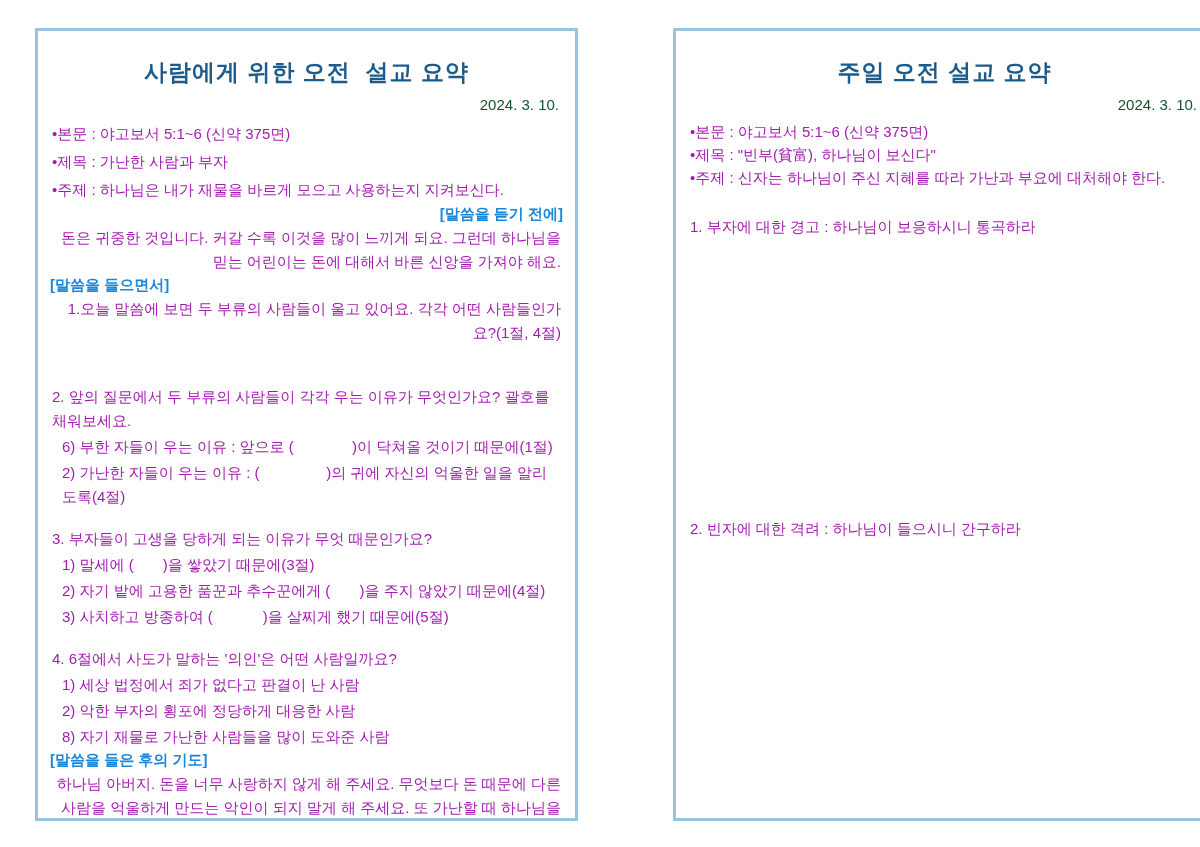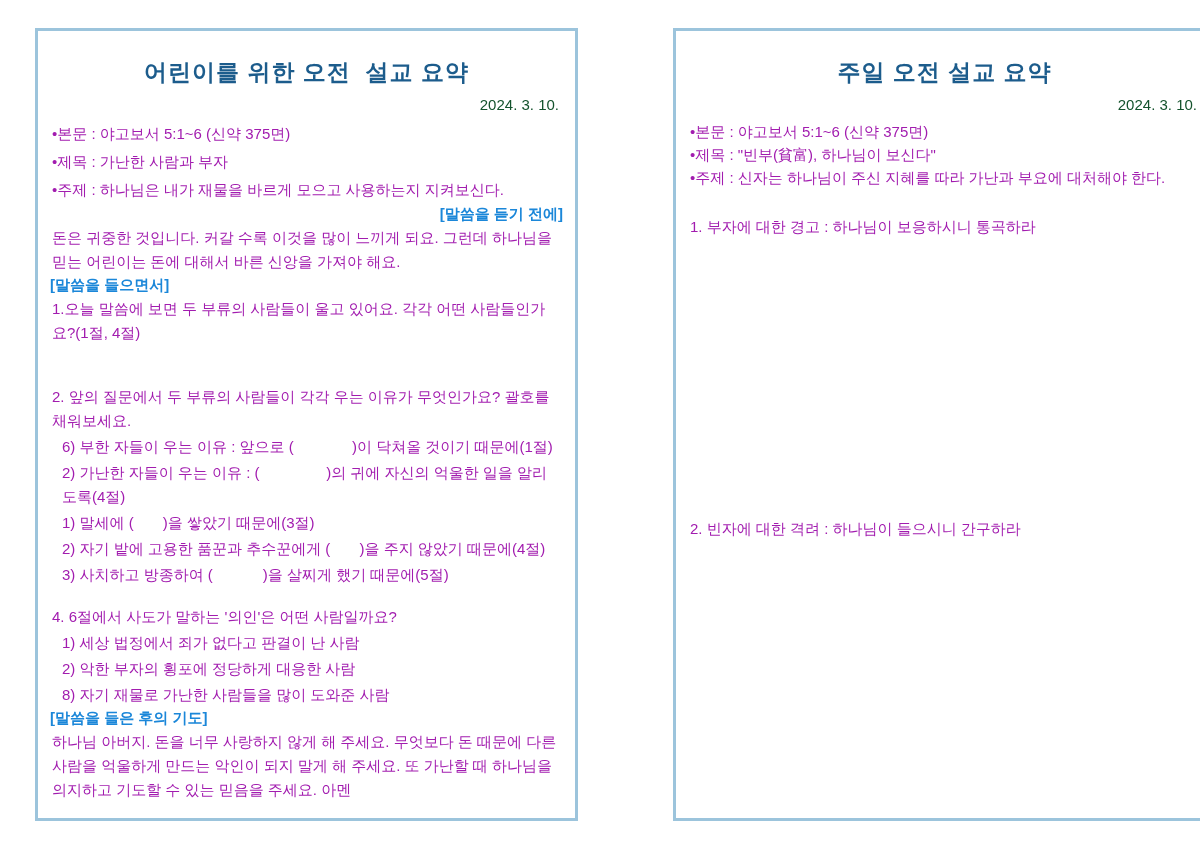--- a/index.html
+++ b/index.html
@@ -62,52 +62,53 @@
     color: #1b87d9;
     white-space: pre-wrap;
   }
   .left p { line-height: 24px; }
 
   .mt-30  { margin-top: 30px; text-align: right; }
   .mt-28  { margin-top: 28px; }
   .mt-22  { margin-top: 22px; }
   .mt-18  { margin-top: 18px; }
   .mt-40  { margin-top: 40px; }
-  .mt-2   { margin-top: 2px; }
+  .mt-2   { margin-top: 2px; text-align: right; }
   .sub { padding-left: 10px; line-height: 23px; }
 
   .right p.point { line-height: 22px; }
   .right .point1 { margin-top: 28px; }
   .right .point2 { margin-top: 280px; }
 </style>
 </head>
 <body>
 
 <div class="canvas">
 
   <section class="page left">
-    <h1>어린이를 위한 오전  설교 요약</h1>
+    <h1>사람에게 위한 오전  설교 요약</h1>
     <div class="date">2024. 3. 10.</div>
 
     <div class="meta">
       <div class="line">•본문 : 야고보서 5:1~6 (신약 375면)</div>
       <div class="line">•제목 : 가난한 사람과 부자</div>
       <div class="line">•주제 : 하나님은 내가 재물을 바르게 모으고 사용하는지 지켜보신다.</div>
     </div>
 
     <h2 class="sec mt-30">[말씀을 듣기 전에]</h2>
     <p class="mt-2">돈은 귀중한 것입니다. 커갈 수록 이것을 많이 느끼게 되요. 그런데 하나님을 믿는 어린이는 돈에 대해서 바른 신앙을 가져야 해요.</p>
 
     <h2 class="sec mt-28">[말씀을 들으면서]</h2>
     <p class="mt-2">1.오늘 말씀에 보면 두 부류의 사람들이 울고 있어요. 각각 어떤 사람들인가요?(1절, 4절)</p>
 
     <p class="mt-40">2. 앞의 질문에서 두 부류의 사람들이 각각 우는 이유가 무엇인가요? 괄호를 채워보세요.</p>
     <p class="sub">6) 부한 자들이 우는 이유 : 앞으로 (              )이 닥쳐올 것이기 때문에(1절)</p>
     <p class="sub">2) 가난한 자들이 우는 이유 : (                )의 귀에 자신의 억울한 일을 알리도록(4절)</p>
 
+    <p class="mt-18">3. 부자들이 고생을 당하게 되는 이유가 무엇 때문인가요?</p>
     <p class="sub">1) 말세에 (       )을 쌓았기 때문에(3절)</p>
     <p class="sub">2) 자기 밭에 고용한 품꾼과 추수꾼에게 (       )을 주지 않았기 때문에(4절)</p>
     <p class="sub">3) 사치하고 방종하여 (            )을 살찌게 했기 때문에(5절)</p>
 
     <p class="mt-18">4. 6절에서 사도가 말하는 '의인'은 어떤 사람일까요?</p>
     <p class="sub">1) 세상 법정에서 죄가 없다고 판결이 난 사람</p>
     <p class="sub">2) 악한 부자의 횡포에 정당하게 대응한 사람</p>
     <p class="sub">8) 자기 재물로 가난한 사람들을 많이 도와준 사람</p>
 
     <h2 class="sec mt-22">[말씀을 들은 후의 기도]</h2>

